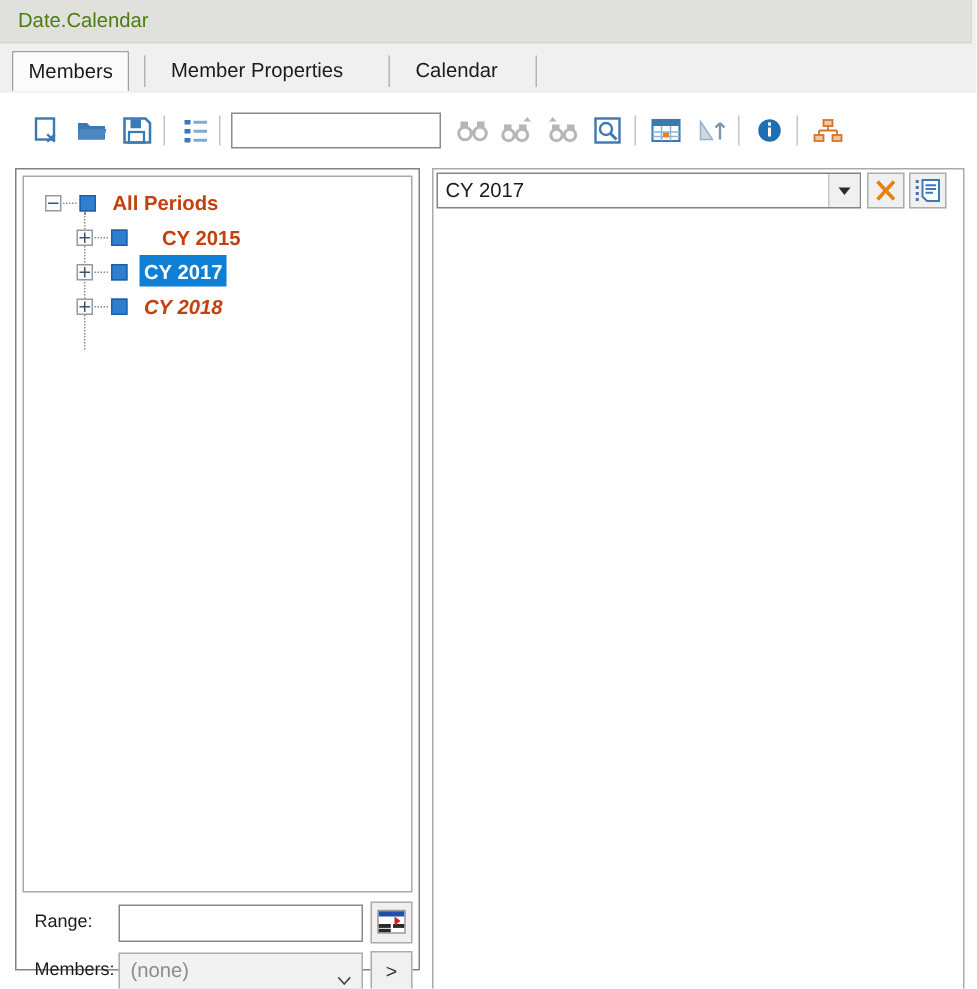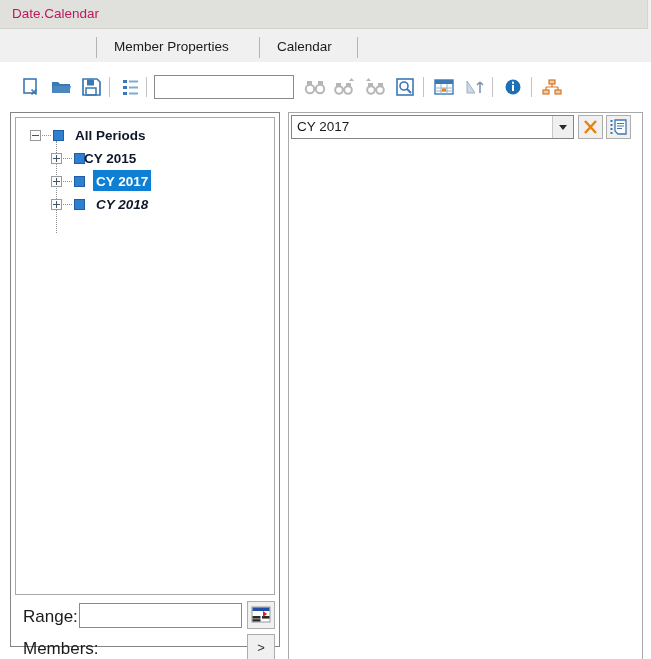--- a/index.html
+++ b/index.html
@@ -30,21 +30,21 @@
     left: 0; top: 0;
     width: 651px; height: 29px;
     background: #e0e0dc;
     box-sizing: border-box;
     border-bottom: 1px solid #d2d2ce;
   }
   #titlebar .title-text {
     position: absolute;
     left: 12px; top: 6px;
     font-size: 13.5px;
-    color: #be185d;
+    color: #4d7c0f;
     white-space: nowrap;
   }
   #title-scroll-edge {
     position: absolute;
     right: 0; top: 0;
     width: 4px; height: 29px;
     background: #f0f0ee;
     border-left: 1px solid #d4d4d0;
     box-sizing: border-box;
   }
@@ -155,21 +155,21 @@
     position: relative;
     height: 23px;
     line-height: 23px;
     white-space: nowrap;
   }
   .tree-label {
     position: absolute;
     top: 0;
     font-size: 13.5px;
     font-weight: bold;
-    color: #0f172a;
+    color: #c2410c;
     padding: 0 3px;
     line-height: 23px;
     height: 21px;
   }
   .tree-row.selected .tree-label {
     background: #0d7fd4;
     color: #ffffff;
   }
   .twisty {
     position: absolute;
@@ -209,21 +209,21 @@
     top: 6px;
     width: 11px; height: 11px;
     background: #2f7fd0;
     border: 1px solid #1c5fa8;
     box-sizing: border-box;
   }
 
   
   .field-label {
     position: absolute;
-    font-size: 17px;
+    font-size: 12px;
     color: #1b1b1b;
   }
   #range-input {
     position: absolute;
     left: 68px; top: 490px;
     width: 163px; height: 25px;
     background: #ffffff;
     border: 1px solid #8a8a8a;
     box-sizing: border-box;
   }
@@ -334,20 +334,23 @@
 <body>
 
 <div id="window">
 
   <div id="titlebar">
     <span class="title-text">Date.Calendar</span>
     <div id="title-scroll-edge"></div>
   </div>
 
   <div id="tabstrip">
+    <div class="tab selected" style="left:8px;width:78px;">
+      <span>Members</span>
+    </div>
     <div class="tab-sep" style="left:96px;"></div>
     <div class="tab" style="left:104px;text-align:right;">
       <span>Member Properties</span>
     </div>
     <div class="tab-sep" style="left:259px;"></div>
     <div class="tab" style="left:267px;">
       <span>Calendar</span>
     </div>
     <div class="tab-sep" style="left:357px;"></div>
   </div>
@@ -488,21 +491,21 @@
             <div class="node-icon" style="left:37px;"></div>
             <div class="tree-label" style="left:56px;">All Periods</div>
           </div>
 
           <div class="vdots" style="left:40px; top:23px; height:92px;"></div>
 
           <div class="tree-row">
             <div class="twisty plus" style="left:35px;"></div>
             <div class="dots" style="left:47px;"></div>
             <div class="node-icon" style="left:58px;"></div>
-            <div class="tree-label" style="left:65px;text-align:right;">CY 2015</div>
+            <div class="tree-label" style="left:89px;text-align:right;">CY 2015</div>
           </div>
 
 
           <div class="tree-row selected">
             <div class="twisty plus" style="left:35px;"></div>
             <div class="dots" style="left:47px;"></div>
             <div class="node-icon" style="left:58px;"></div>
             <div class="tree-label" style="left:77px;">CY 2017</div>
           </div>
 
@@ -525,20 +528,28 @@
           <rect x="4" y="5" width="18" height="15" fill="#ffffff" stroke="#9a9a9a" stroke-width="1"></rect>
           <rect x="4.5" y="5.5" width="17" height="3.5" fill="#1f4fa8"></rect>
           <rect x="4.5" y="14" width="8" height="2.6" fill="#2a2a2a"></rect>
           <rect x="14" y="14" width="7.5" height="2.6" fill="#2a2a2a"></rect>
           <rect x="4.5" y="17.2" width="8" height="2.3" fill="#2a2a2a"></rect>
           <path d="M15 9 l0 6 l4 -3 Z" fill="#d42020"></path>
         </svg>
       </div>
 
       <div class="field-label" style="left:12px; top:526px;">Members:</div>
+      <div id="slicer-select">
+        <span class="sel-text">(none)</span>
+        <span class="chev">
+          <svg width="9" height="6" viewBox="0 0 9 6">
+            <path d="M0.5 0.5 L4.5 5 L8.5 0.5" fill="none" stroke="#4a4a4a" stroke-width="1.2"></path>
+          </svg>
+        </span>
+      </div>
       <div id="slicer-go">
         <span>&gt;</span>
       </div>
     </div>
 
     <div id="right-panel">
 
       <div id="sel-combo">
         <span class="combo-text">CY 2017</span>
         <span class="combo-arrow">

